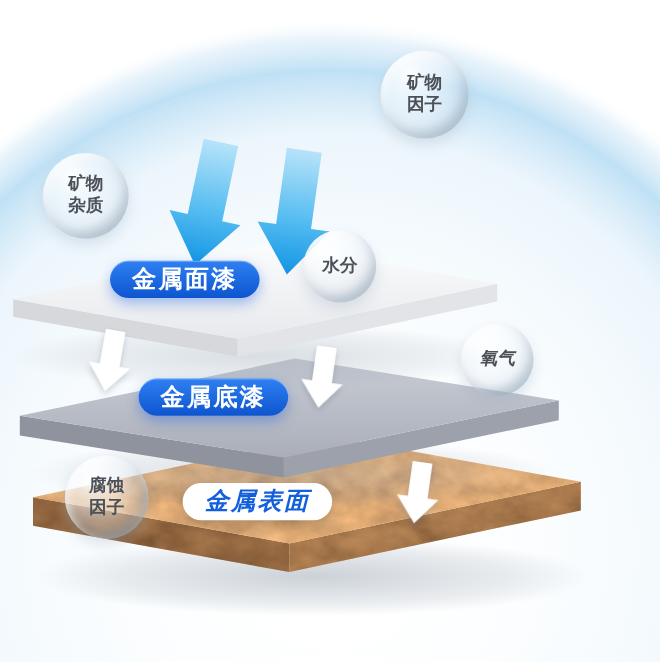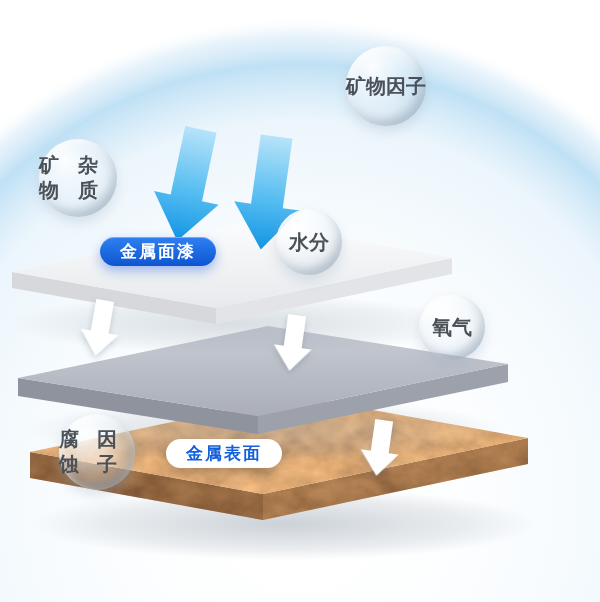--- a/index.html
+++ b/index.html
@@ -7,44 +7,44 @@
     position:relative;width:600px;height:602px;margin:0 auto;overflow:hidden;
     background:#ffffff;
     font-family:"Liberation Sans","DejaVu Sans",sans-serif;
   }
   .stage svg{position:absolute;left:0;top:0;}
   
   .pill{
     position:absolute;
     border-radius:19px;
     padding:6px 20px;
-    font-size:17px;
+    font-size:22px;
     font-weight:700;
     letter-spacing:2px;
     white-space:nowrap;
     line-height:1;
   }
   .pill.blue{
     background:linear-gradient(180deg,#2f80f2 0%,#0d55d0 100%);
     color:#ffffff;
     box-shadow:0 5px 12px rgba(21,90,220,.38), inset 0 1px 0 rgba(255,255,255,.35);
   }
   .pill.white{
     background:#ffffff;
     color:#1360dd;
     box-shadow:0 5px 12px rgba(40,40,40,.28);
   }
   
   .bubble{
     position:absolute;
     border-radius:50%;
-    display:flex;flex-direction:row;align-items:center;justify-content:center;
+    display:flex;flex-direction:column;align-items:center;justify-content:center;
     color:#4b5158;
     font-weight:600;
-    font-size:20px;
+    font-size:16px;
     line-height:1.25;
     background:
       radial-gradient(circle at 32% 26%,
         rgba(255,255,255,.95) 0%,
         rgba(246,250,253,.55) 34%,
         rgba(219,229,238,.32) 60%,
         rgba(170,187,202,.50) 86%,
         rgba(138,158,176,.62) 100%);
     box-shadow:
       inset -4px -6px 10px rgba(120,140,160,.35),
@@ -144,38 +144,39 @@
     <g transform="translate(188,190) rotate(12)">
       <path d="M-16,-62 L16,-62 L16,8 L33,8 L0,52 L-33,8 L-16,8 Z" fill="url(#blueArrowGrad)"></path>
     </g>
     <g transform="translate(268,198) rotate(8)">
       <path d="M-16,-62 L16,-62 L16,8 L33,8 L0,52 L-33,8 L-16,8 Z" fill="url(#blueArrowGrad)"></path>
     </g>
   </svg>
 
   <div class="pill blue" style="left:100px;top:237px;">金属面漆</div>
 
+  <div class="pill blue" style="left:126px;top:344px;">金属底漆</div>
 
-  <div class="pill white" style="left:166px;top:439px;">金属表面</div>
+  <div class="pill white" style="left:166px;top:439px;font-style:italic;">金属表面</div>
 
   <div class="bubble" style="left:346px;top:46px;width:80px;height:80px;">
     <span class="ln">矿物</span>
     <span class="ln">因子</span>
   </div>
 
   <div class="bubble" style="left:39px;top:139px;width:78px;height:78px;">
     <span class="ln">矿物</span>
     <span class="ln">杂质</span>
   </div>
 
   <div class="bubble" style="left:276px;top:209px;width:66px;height:66px;">
     <span class="ln">水分</span>
   </div>
 
-  <div class="bubble" style="left:419px;top:294px;width:66px;height:66px;">
+  <div class="bubble" style="left:419px;top:294px;width:66px;height:66px;font-style:italic;">
     <span class="ln">氧气</span>
   </div>
 
   <div class="bubble" style="left:59px;top:414px;width:76px;height:76px;">
     <span class="ln">腐蚀</span>
     <span class="ln">因子</span>
   </div>
 
 </div>
 

